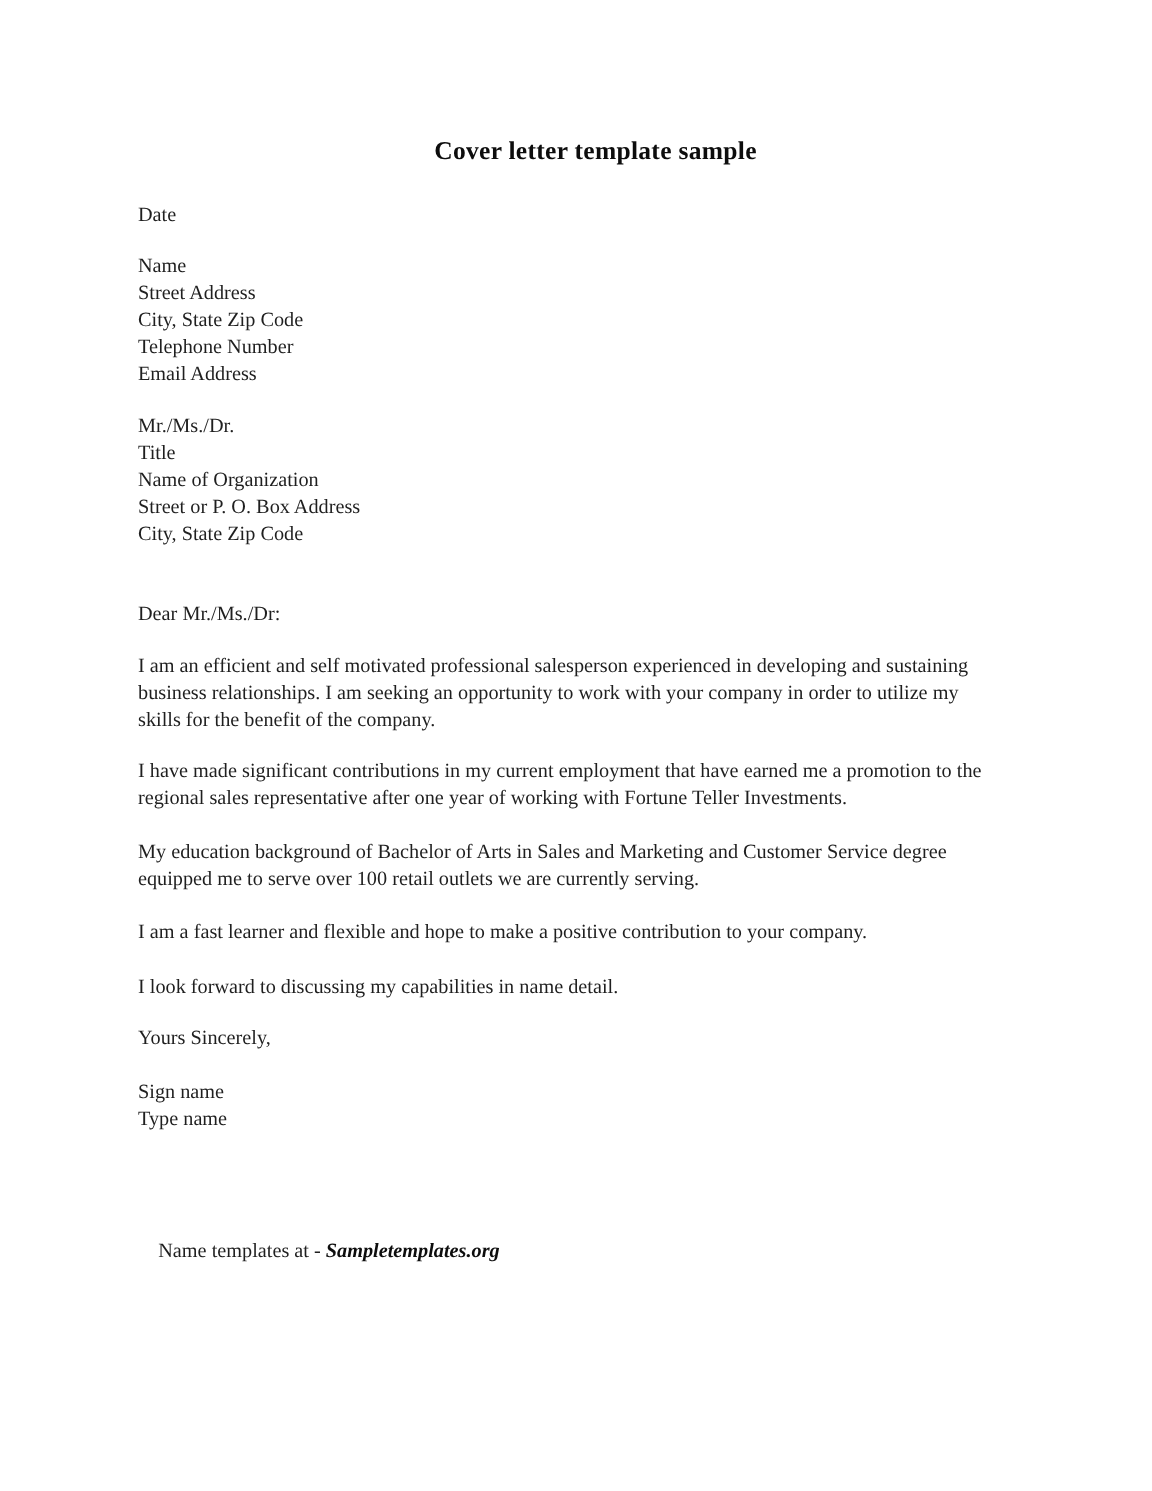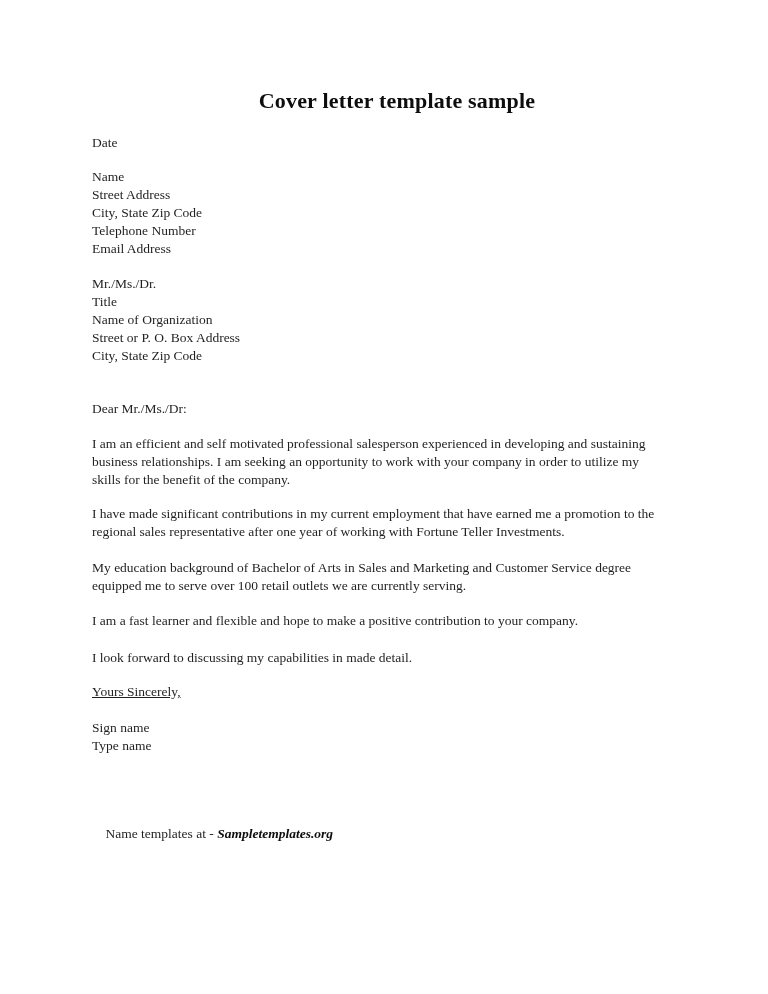--- a/index.html
+++ b/index.html
@@ -21,42 +21,42 @@
     padding-right: 40px;
     font-family: "Liberation Serif", "DejaVu Serif", serif;
     color: #1f1f1f;
     font-size: 13.5px;
     line-height: 18px;
   }
   .title {
     margin: 88px 0 0 0;
     padding: 0;
     text-align: center;
-    font-size: 22px;
+    font-size: 17px;
     line-height: 25px;
     font-weight: 700;
     color: #0d0d0d;
     letter-spacing: 0.2px;
     
     margin-left: -26px;
   }
   .line-block {
     white-space: pre;
     margin: 0;
   }
   .date      { margin-top: 21px; }
   .sender    { margin-top: 16px; }
   .recipient { margin-top: 17px; }
   .salutation{ margin-top: 35px; }
   .para-1    { margin-top: 17px; }
   .para-2    { margin-top: 16px; }
   .para-3    { margin-top: 18px; }
   .para-4    { margin-top: 17px; }
   .para-5    { margin-top: 19px; }
-  .closing   { margin-top: 16px; text-decoration: underline; }
+  .closing   { margin-top: 16px; }
   .sign-line { margin-top: 18px; }
   .type-line { margin-top: 0; }
   .footer    { margin-top: 52px; white-space: pre; }
   .footer .site {
     font-weight: 700;
     color: #0d0d0d;
     font-style: italic;
   }
 </style>
 </head>
@@ -87,21 +87,21 @@
 skills for the benefit of the company.</div>
 
   <div class="line-block para-2">I have made significant contributions in my current employment that have earned me a promotion to the
 regional sales representative after one year of working with Fortune Teller Investments.</div>
 
   <div class="line-block para-3">My education background of Bachelor of Arts in Sales and Marketing and Customer Service degree
 equipped me to serve over 100 retail outlets we are currently serving.</div>
 
   <div class="line-block para-4">I am a fast learner and flexible and hope to make a positive contribution to your company.</div>
 
-  <div class="line-block para-5">I look forward to discussing my capabilities in made detail.</div>
+  <div class="line-block para-5">I look forward to discussing my capabilities in name detail.</div>
 
   <div class="line-block closing">Yours Sincerely,</div>
 
   <div class="line-block sign-line">Sign name</div>
 
   <div class="line-block type-line">Type name</div>
 
   <div class="footer">
     <span>Name templates at - </span><span class="site">Sampletemplates.org</span>
   </div>

